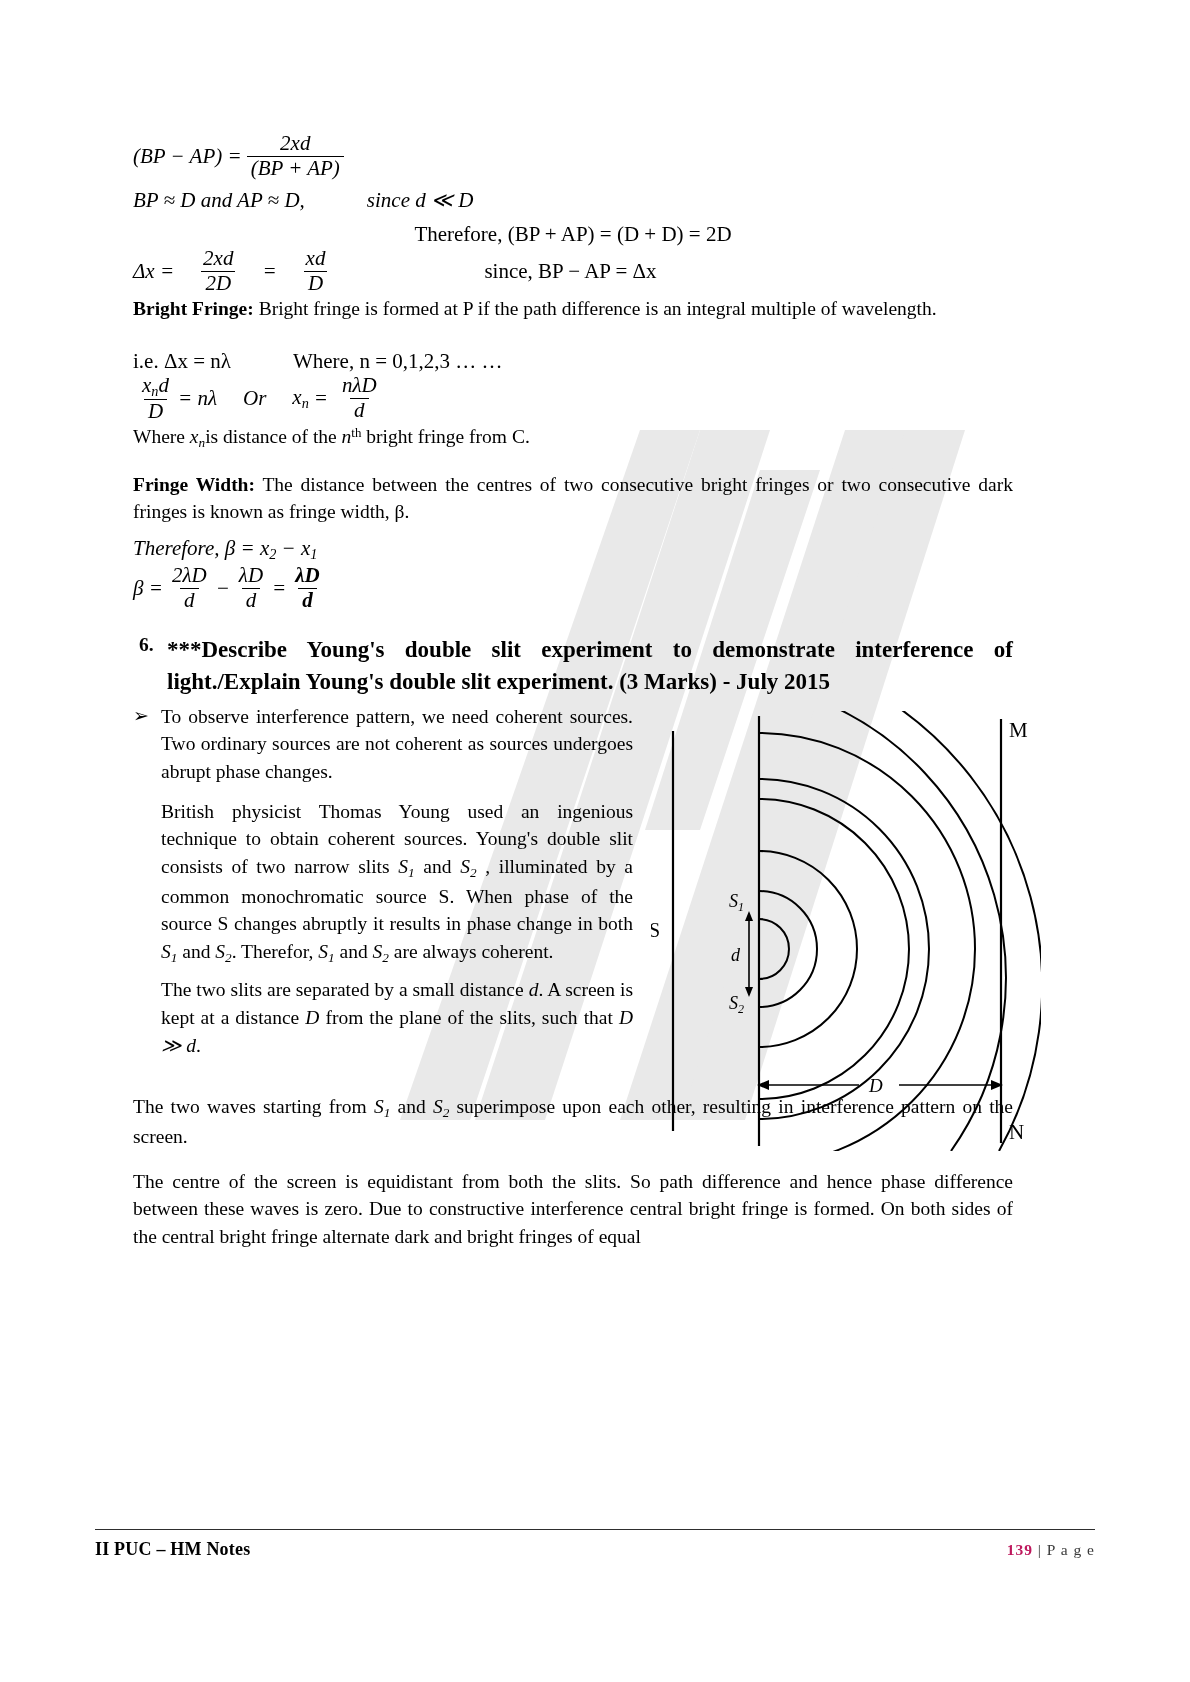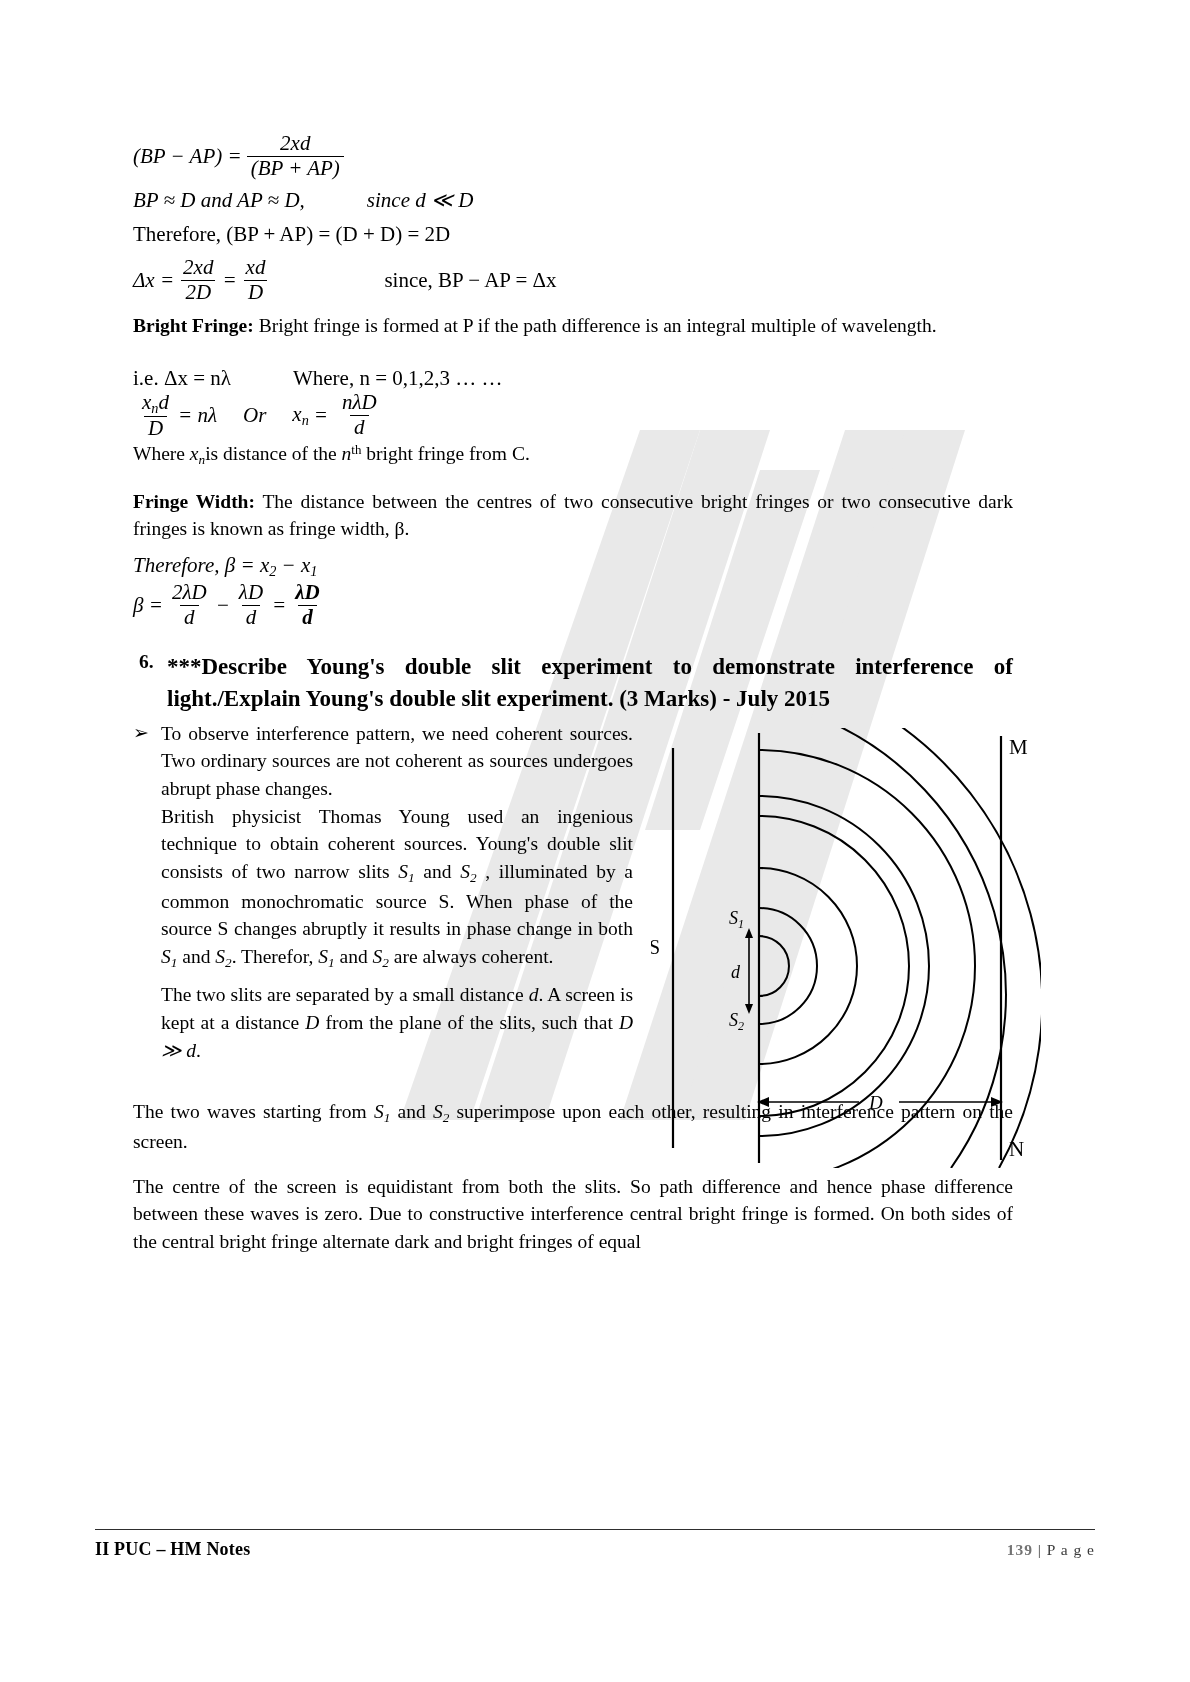--- a/index.html
+++ b/index.html
@@ -133,21 +133,21 @@
     bottom: 122px;
     border-top: 1.6px solid #2e2e2e;
     padding-top: 9px;
     display: flex;
     justify-content: space-between;
     align-items: baseline;
     font-size: 18px;
   }
   .footer-left { font-weight: bold; letter-spacing: 0.2px; }
   .footer-right { font-size: 15.5px; color: #3a3a3a; letter-spacing: 1px; }
-  .footer-right .pg { font-weight: bold; color:#737373; }
+  .footer-right .pg { font-weight: bold; color:#be185d; }
 </style>
 </head>
 <body>
 
 <svg class="watermark" viewBox="0 0 1190 1682" xmlns="http://www.w3.org/2000/svg">
   <g fill="#e9e9e9">
 
     <polygon points="640,430 700,430 470,1120 400,1120"></polygon>
     <polygon points="700,430 770,430 545,1120 475,1120"></polygon>
     <polygon points="760,470 820,470 700,830 645,830"></polygon>
@@ -167,25 +167,25 @@
         <span class="den">(BP + AP)</span>
       </span>
     </div>
 
     <div class="eq eqrow" style="margin-bottom:9px;">
       <span>BP ≈ D and AP ≈ D,</span>
       <span class="gap-md"></span>
       <span>since d ≪ D</span>
     </div>
 
-    <div class="eq eqrow" style="font-style:normal; margin-bottom:9px;">
+    <div class="eq eqrow" style="font-style:normal; margin-bottom:0;justify-content:center;">
       <span>Therefore, (BP + AP) = (D + D) = 2D</span>
     </div>
 
-    <div class="eq eqrow" style="margin-bottom:8px;">
+    <div class="eq eqrow" style="margin-bottom:0;gap:20px;">
       <span>Δx =</span>
       <span class="frac">
         <span class="num">2xd</span>
         <span class="den">2D</span>
       </span>
       <span>=</span>
       <span class="frac">
         <span class="num">xd</span>
         <span class="den">D</span>
       </span>
@@ -258,21 +258,21 @@
       </div>
     </div>
 
     <div class="cols">
 
       <div class="colL">
 
         <div class="bullet-row">
           <div class="bullet">➢</div>
           <div class="btext">
-            <p class="para" style="margin-bottom:0;">To observe interference pattern, we need coherent sources. Two ordinary sources are not coherent as sources undergoes abrupt phase changes.</p>
+            <p class="para" style="margin-bottom:12px;">To observe interference pattern, we need coherent sources. Two ordinary sources are not coherent as sources undergoes abrupt phase changes.</p>
           </div>
         </div>
 
         <div style="margin-left:28px;">
           <p class="para" style="margin-bottom:9px;">
             <span>British physicist Thomas Young used an ingenious technique to obtain coherent sources. Young's double slit consists of two narrow slits </span><span class="it">S</span><sub>1</sub><span> and </span><span class="it">S</span><sub>2</sub><span> , illuminated by a common monochromatic source S. When phase of the source S changes abruptly it results in phase change in both </span><span class="it">S</span><sub>1</sub><span> and </span><span class="it">S</span><sub>2</sub><span>. Therefor, </span><span class="it">S</span><sub>1</sub><span> and </span><span class="it">S</span><sub>2</sub><span> are always coherent.</span>
           </p>
 
           <p class="para" style="margin-bottom:0;">
             <span>The two slits are separated by a small distance </span><span class="it">d</span><span>. A screen is kept at a distance </span><span class="it">D</span><span> from the plane of the slits, such that </span><span class="it">D ≫ d</span><span>.</span>

